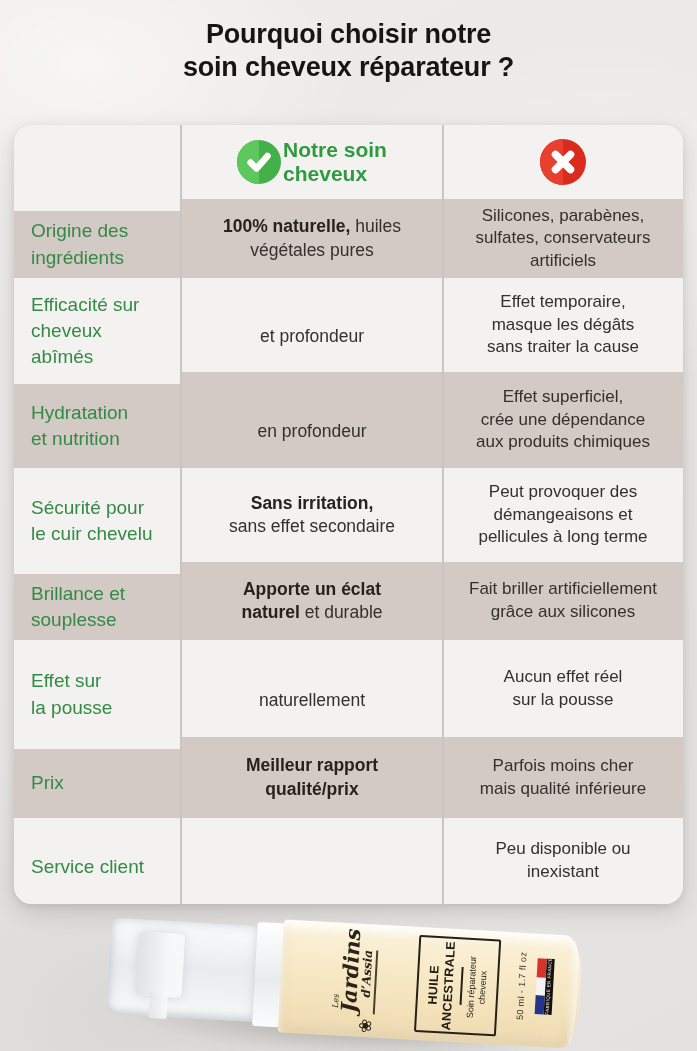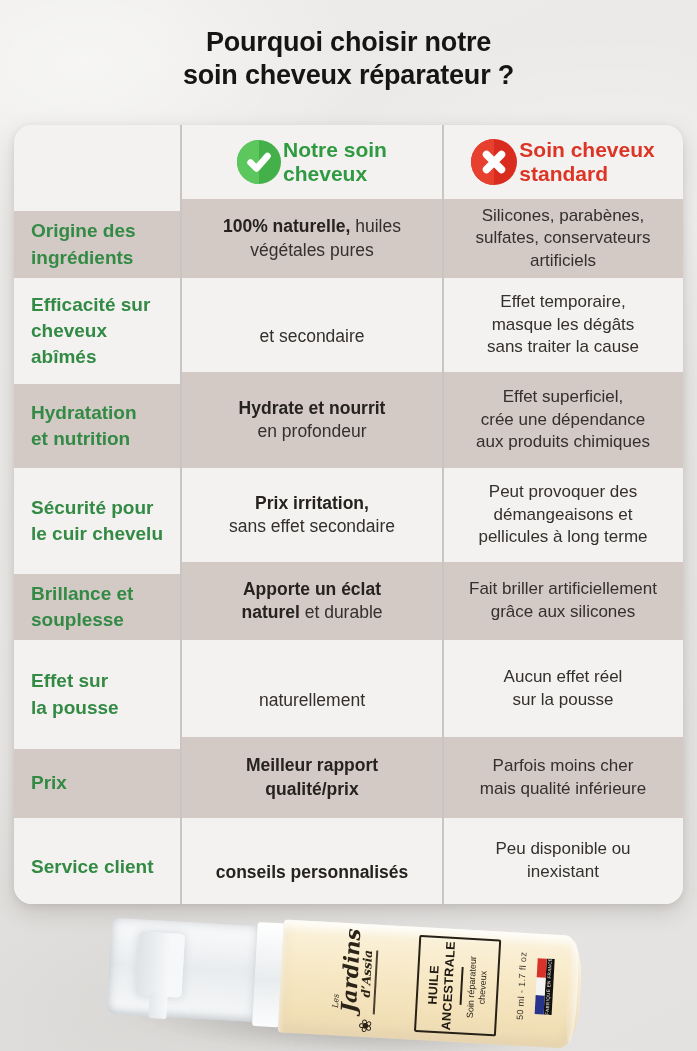--- a/index.html
+++ b/index.html
@@ -25,21 +25,21 @@
     background-color:var(--page-bg);
     background-image:
       radial-gradient(ellipse 420px 260px at 12% 6%, rgba(255,255,255,.55), transparent 65%),
       radial-gradient(ellipse 520px 300px at 88% 20%, rgba(255,255,255,.35), transparent 60%),
       radial-gradient(ellipse 600px 420px at 18% 96%, rgba(120,115,110,.10), transparent 65%),
       linear-gradient(155deg,#edecea 0%,#e8e7e5 55%,#e3e2e0 100%);
   }
 
   
   .page-title{
-    position:absolute;top:26px;left:0;width:697px;
+    position:absolute;top:18px;left:0;width:697px;
     text-align:center;
     font-size:27px;font-weight:800;line-height:1.24;
     color:#161514;letter-spacing:-0.2px;
   }
 
   
   .card{
     position:absolute;left:14px;top:125px;width:669px;height:779px;
     background:var(--row-light);
     border-radius:18px;overflow:hidden;
@@ -55,21 +55,21 @@
     display:flex;align-items:center;justify-content:center;
     text-align:center;padding:6px 12px;
     color:var(--text-dark);
     font-size:17.5px;line-height:1.33;
     background:var(--row-light);
   }
   .trow.taupe .cell{background:var(--row-taupe);}
   .cell.feature{
     justify-content:flex-start;text-align:left;
     padding-left:17px;padding-right:8px;
-    color:#338a45;font-weight:700;font-size:19px;line-height:1.38;margin-top:12px;
+    color:#338a45;font-weight:400;font-size:19px;line-height:1.38;margin-top:12px;
   }
   .cell.ours b{font-weight:700;color:#26231f;margin-top:24px;}
   .cell.standard{font-size:17px;}
   .header-cell{
     display:flex;align-items:center;justify-content:center;gap:2px;
     background:var(--row-light);
   }
   .header-label{
     font-size:21px;font-weight:800;line-height:1.12;text-align:left;
   }
@@ -192,52 +192,51 @@
           <span class="header-label green">Notre soin<br>cheveux</span>
         </div>
         <div class="cell header-cell">
           <span style="display:flex;">
             <svg width="46" height="46" viewBox="0 0 46 46">
               <circle cx="23" cy="23" r="23" fill="#d92c1f"></circle>
               <path d="M23 0 A23 23 0 0 0 23 46 Z" fill="#e8402f"></path>
               <path d="M15.5 15.5 L30.5 30.5 M30.5 15.5 L15.5 30.5" stroke="#ffffff" stroke-width="7.5" stroke-linecap="round"></path>
             </svg>
           </span>
-          <span class="header-label red">Soin cheveux<br>standard</span>
         </div>
       </div>
 
       <div class="trow taupe">
         <div class="cell feature">Origine des<br>ingrédients</div>
         <div class="cell ours">
             <span><b>100% naturelle,</b><span> huiles</span><br><span>végétales pures</span></span>
           </div>
         <div class="cell standard">Silicones, parabènes,<br>sulfates, conservateurs<br>artificiels</div>
       </div>
 
       <div class="trow">
         <div class="cell feature">Efficacité sur<br>cheveux<br>abîmés</div>
         <div class="cell ours">
-            <span><br><span>et secondaire</span></span>
+            <span><br><span>et profondeur</span></span>
           </div>
         <div class="cell standard">Effet temporaire,<br>masque les dégâts<br>sans traiter la cause</div>
       </div>
 
       <div class="trow taupe">
         <div class="cell feature">Hydratation<br>et nutrition</div>
         <div class="cell ours">
-            <span><b>Hydrate et nourrit</b><br><span>en profondeur</span></span>
+            <span><br><span>en profondeur</span></span>
           </div>
         <div class="cell standard">Effet superficiel,<br>crée une dépendance<br>aux produits chimiques</div>
       </div>
 
       <div class="trow">
         <div class="cell feature">Sécurité pour<br>le cuir chevelu</div>
         <div class="cell ours">
-            <span><b>Prix irritation,</b><br><span>sans effet secondaire</span></span>
+            <span><b>Sans irritation,</b><br><span>sans effet secondaire</span></span>
           </div>
         <div class="cell standard">Peut provoquer des<br>démangeaisons et<br>pellicules à long terme</div>
       </div>
 
       <div class="trow taupe">
         <div class="cell feature">Brillance et<br>souplesse</div>
         <div class="cell ours">
             <span><b>Apporte un éclat</b><br><b>naturel</b><span> et durable</span></span>
           </div>
         <div class="cell standard">Fait briller artificiellement<br>grâce aux silicones</div>
@@ -255,21 +254,21 @@
         <div class="cell feature">Prix</div>
         <div class="cell ours">
             <span><b>Meilleur rapport</b><br><b>qualité/prix</b></span>
           </div>
         <div class="cell standard">Parfois moins cher<br>mais qualité inférieure</div>
       </div>
 
       <div class="trow">
         <div class="cell feature">Service client</div>
         <div class="cell ours">
-            <span><br><b>conseils personnalisés</b></span>
+            <span><br></span>
           </div>
         <div class="cell standard">Peu disponible ou<br>inexistant</div>
       </div>
 
     </div>
     <div class="vline v1"></div>
     <div class="vline v2"></div>
   </div>
 
   <div class="bottle">

